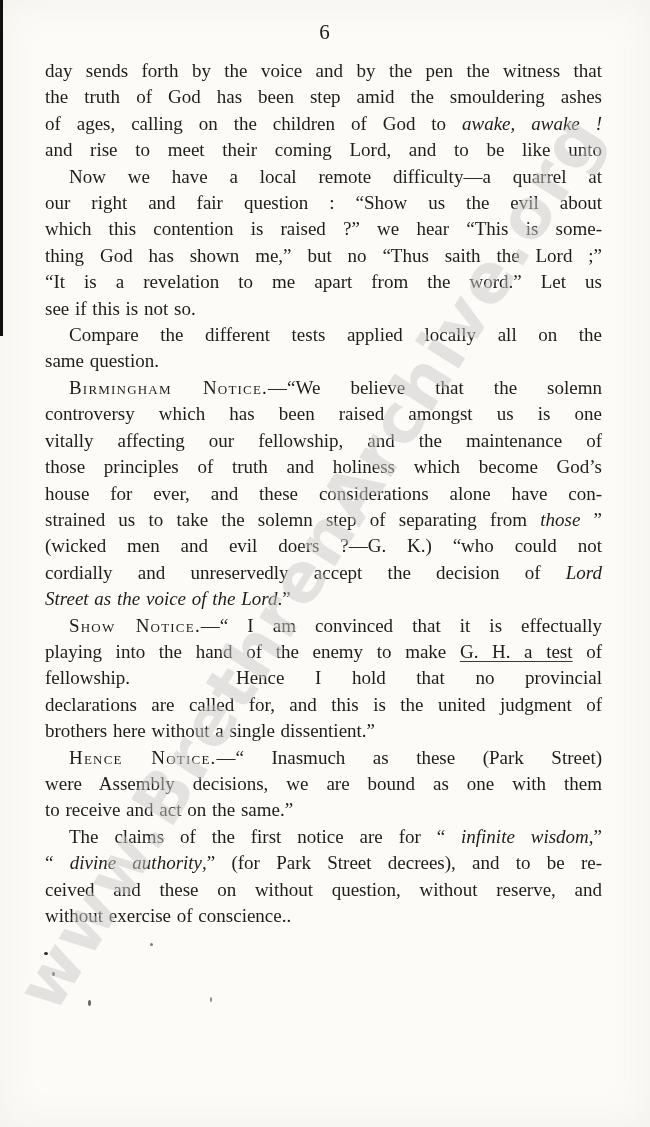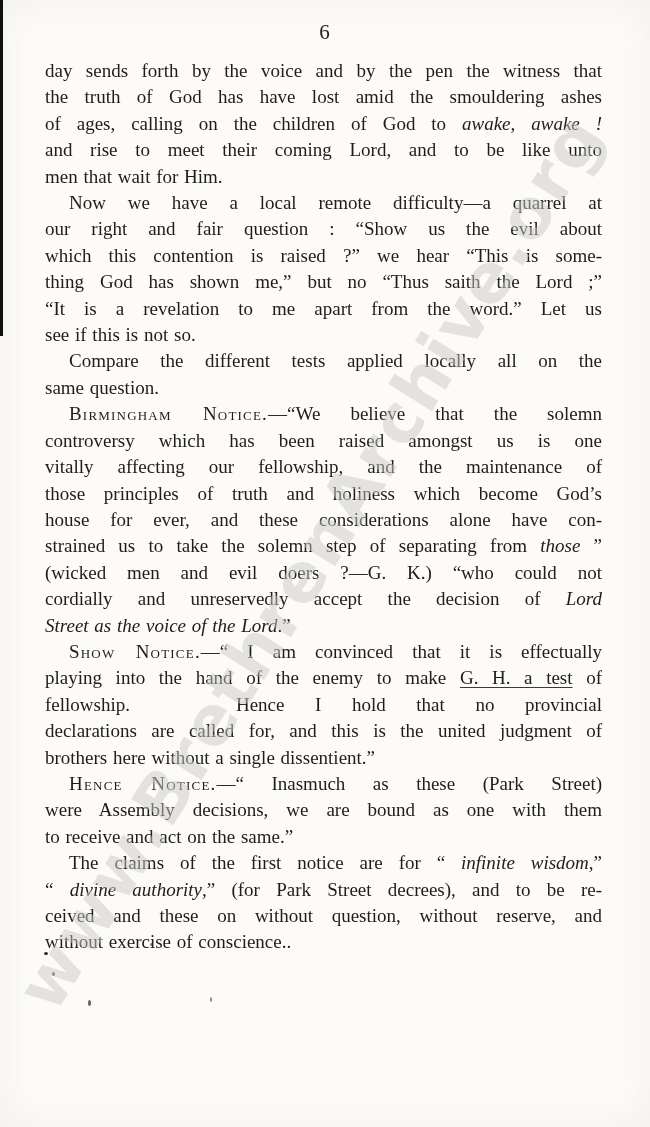--- a/index.html
+++ b/index.html
@@ -101,24 +101,23 @@
 </head>
 <body>
 
 <div class="page">
   <div class="edge-line"></div>
   <div class="page-number">6</div>
   <div class="watermark">www.BrethrenArchive.org</div>
   <div class="text-block">
       <div class="para">
         <div class="line"><span class="seg-normal">day sends forth by the voice and by the pen the witness that</span></div>
-        <div class="line"><span class="seg-normal">the truth of God has have lost amid the smouldering ashes</span></div>
+        <div class="line"><span class="seg-normal">the truth of God has been step amid the smouldering ashes</span></div>
         <div class="line"><span class="seg-normal">of ages, calling on the children of God to </span><span class="seg-italic">awake, awake !</span></div>
         <div class="line"><span class="seg-normal">and rise to meet their coming Lord, and to be like unto</span></div>
-        <div class="line last"><span class="seg-normal">men that wait for Him.</span></div>
       </div>
       <div class="para">
         <div class="line indent"><span class="seg-normal">Now we have a local remote difficulty—a quarrel at</span></div>
         <div class="line"><span class="seg-normal">our right and fair question : “Show us the evil about</span></div>
         <div class="line"><span class="seg-normal">which this contention is raised ?” we hear “This is some-</span></div>
         <div class="line"><span class="seg-normal">thing God has shown me,” but no “Thus saith the Lord ;”</span></div>
         <div class="line"><span class="seg-normal">“It is a revelation to me apart from the word.”  Let us</span></div>
         <div class="line last"><span class="seg-normal">see if this is not so.</span></div>
       </div>
       <div class="para">

